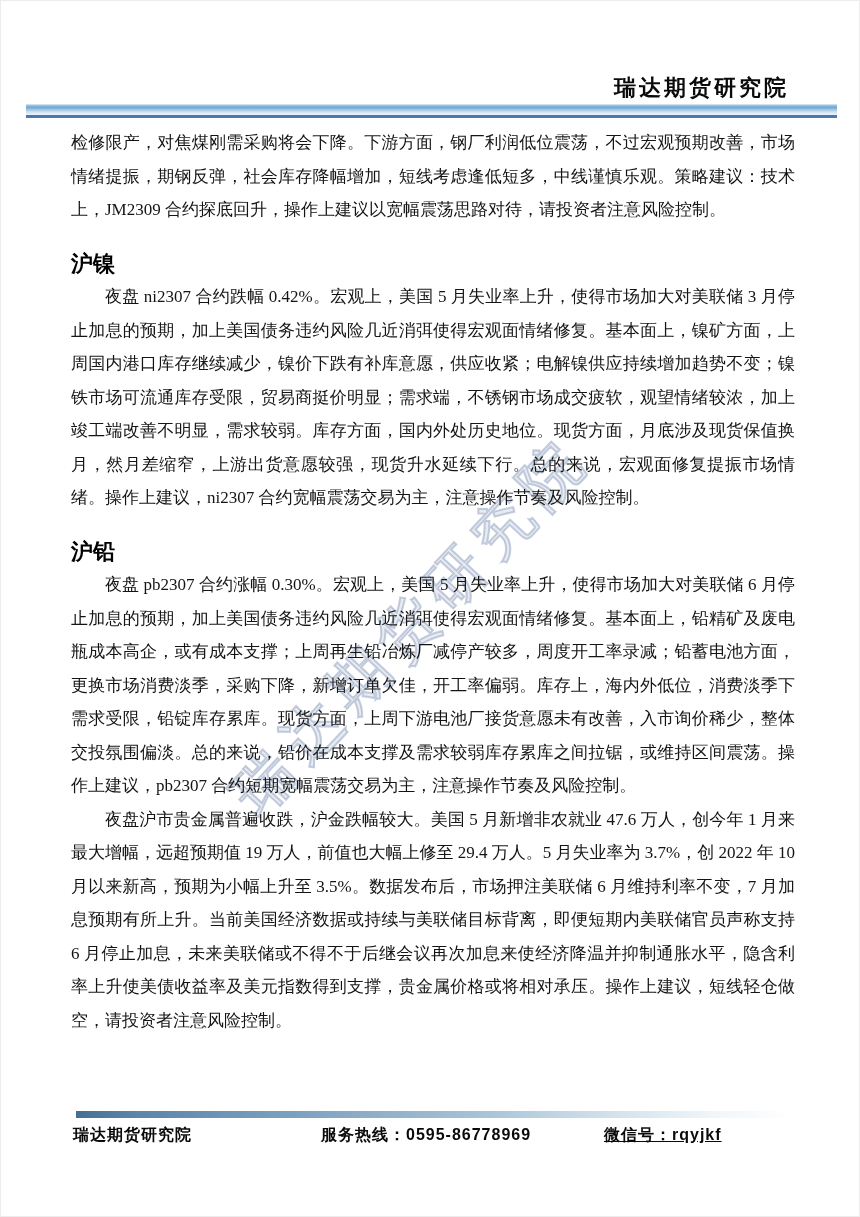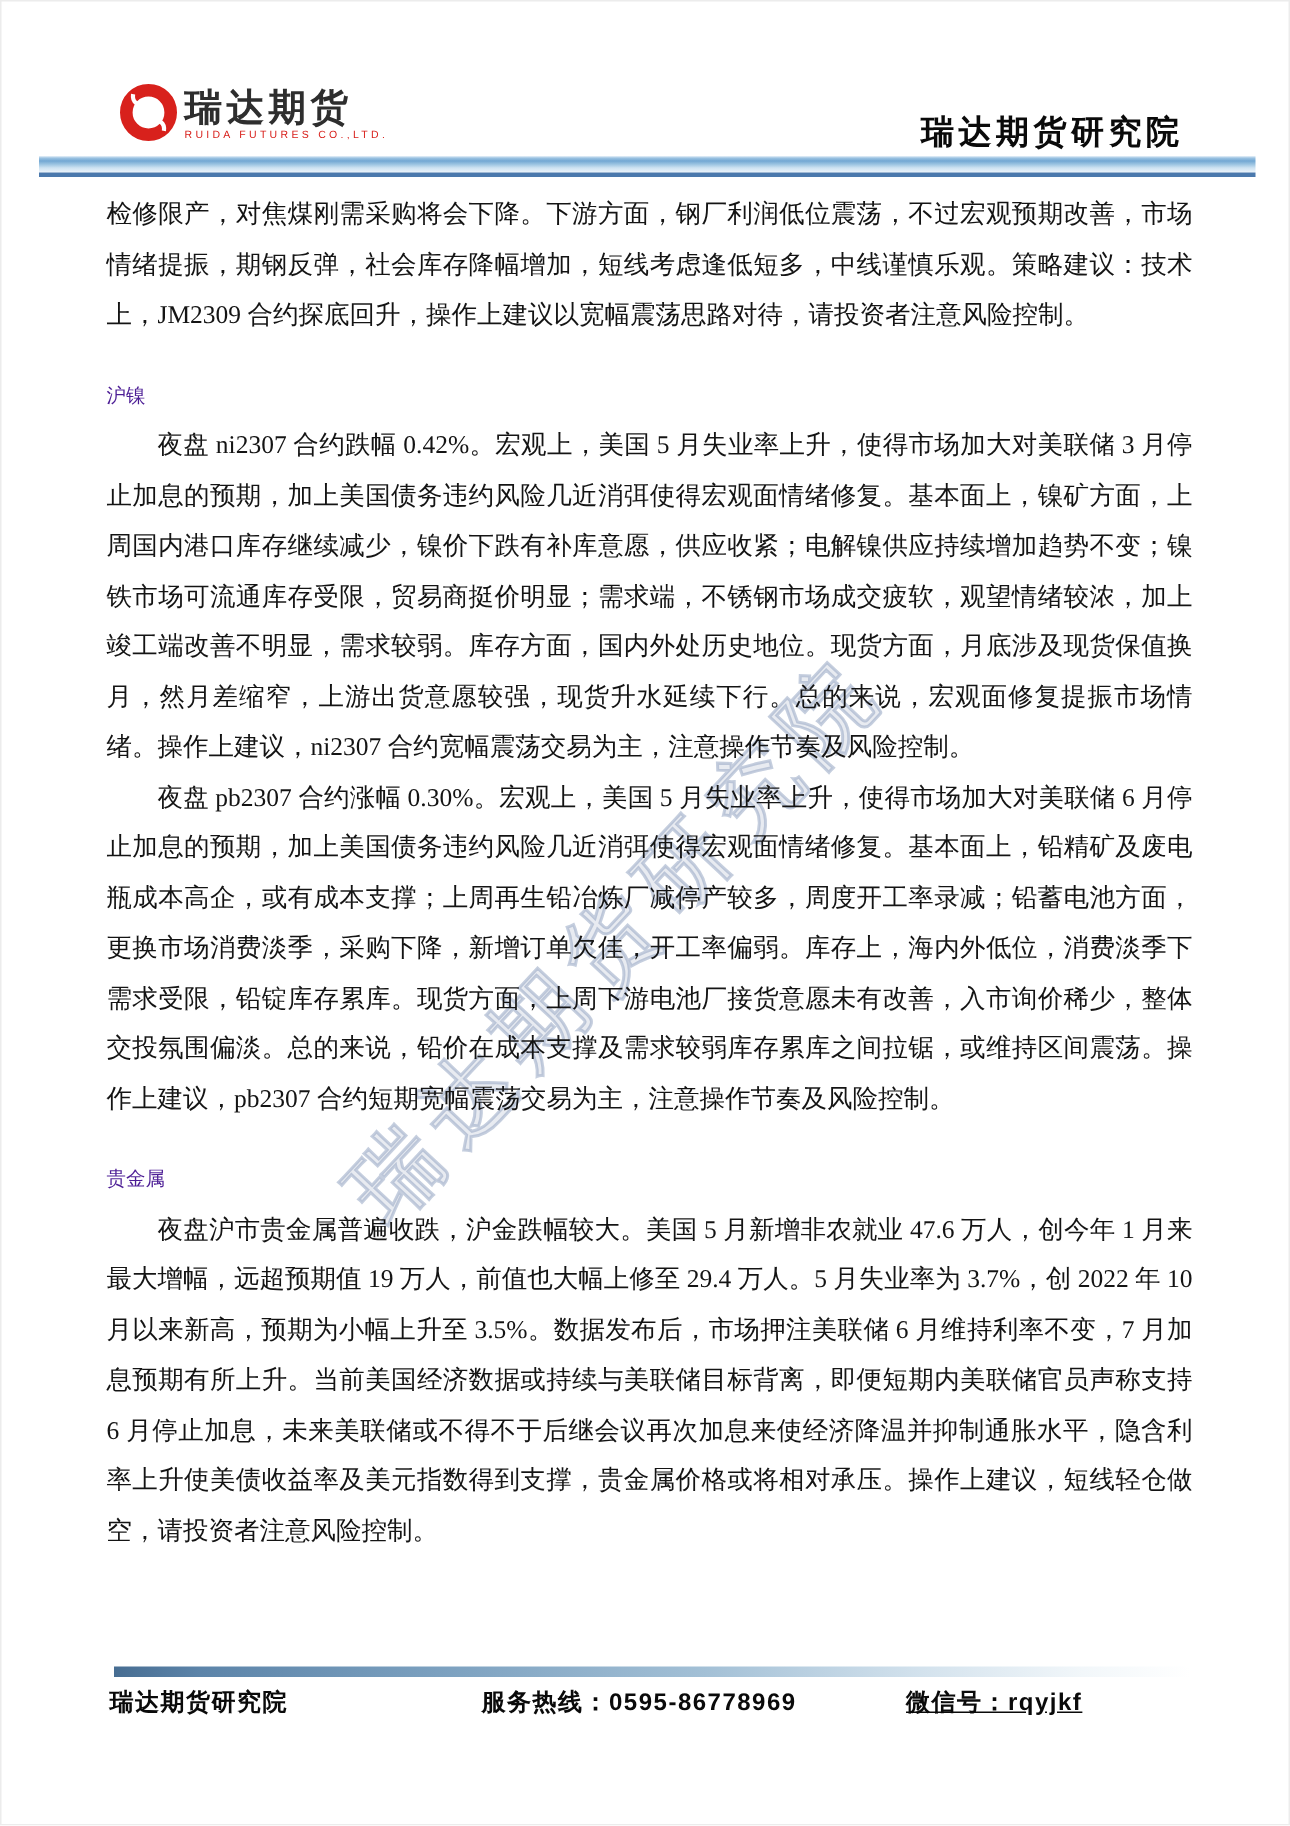--- a/index.html
+++ b/index.html
@@ -90,24 +90,24 @@
     z-index: 2;
     font-size: 17px;
     line-height: 33.5px;
     color: #141414;
     text-align: justify;
   }
   .para { margin: 0; text-indent: 2em; }
   .para.no-indent { text-indent: 0; font-family: Liberation Serif, serif; }
   .section-heading {
     margin: 20px 0 0 0;
-    font-size: 13px;
-    font-weight: 400;
+    font-size: 22px;
+    font-weight: 700;
     line-height: 33.5px;
-    color: #4c1d95;
+    color: #000000;
   }
 
   
   .footer-bar {
     position: absolute;
     top: 1110px;
     left: 75px;
     width: 718px;
     height: 7px;
     background: linear-gradient(90deg,
@@ -130,44 +130,34 @@
   .footer-center { left: 320px; }
   .footer-right  { left: 603px; text-decoration: underline; }
 </style>
 </head>
 <body>
 
 <div class="page">
 
   <div class="watermark">瑞达期货研究院</div>
 
-  <div class="header-logo">
-    <svg class="logo-icon" viewBox="0 0 100 100" aria-hidden="true">
-      <circle cx="50" cy="50" r="37" fill="none" stroke="#d8211c" stroke-width="21"></circle>
-      <path d="M50 10 C 28 30, 74 44, 50 50 C 26 56, 72 70, 50 90" fill="none" stroke="#ffffff" stroke-width="7" transform="rotate(-40 50 50)"></path>
-    </svg>
-    <div class="logo-text">
-      <div class="brand-cn">瑞达期货</div>
-      <div class="brand-en">RUIDA FUTURES CO.,LTD.</div>
-    </div>
-  </div>
 
   <div class="header-institute">瑞达期货研究院</div>
 
   <div class="header-bar"></div>
 
   <main class="content">
     <p class="para no-indent">检修限产，对焦煤刚需采购将会下降。下游方面，钢厂利润低位震荡，不过宏观预期改善，市场情绪提振，期钢反弹，社会库存降幅增加，短线考虑逢低短多，中线谨慎乐观。策略建议：技术上，JM2309 合约探底回升，操作上建议以宽幅震荡思路对待，请投资者注意风险控制。</p>
 
     <h2 class="section-heading">沪镍</h2>
     <p class="para">夜盘 ni2307 合约跌幅 0.42%。宏观上，美国 5 月失业率上升，使得市场加大对美联储 3 月停止加息的预期，加上美国债务违约风险几近消弭使得宏观面情绪修复。基本面上，镍矿方面，上周国内港口库存继续减少，镍价下跌有补库意愿，供应收紧；电解镍供应持续增加趋势不变；镍铁市场可流通库存受限，贸易商挺价明显；需求端，不锈钢市场成交疲软，观望情绪较浓，加上竣工端改善不明显，需求较弱。库存方面，国内外处历史地位。现货方面，月底涉及现货保值换月，然月差缩窄，上游出货意愿较强，现货升水延续下行。总的来说，宏观面修复提振市场情绪。操作上建议，ni2307 合约宽幅震荡交易为主，注意操作节奏及风险控制。</p>
 
+    <h2 class="section-heading">沪铅</h2>
     <p class="para">夜盘 pb2307 合约涨幅 0.30%。宏观上，美国 5 月失业率上升，使得市场加大对美联储 6 月停止加息的预期，加上美国债务违约风险几近消弭使得宏观面情绪修复。基本面上，铅精矿及废电瓶成本高企，或有成本支撑；上周再生铅冶炼厂减停产较多，周度开工率录减；铅蓄电池方面，更换市场消费淡季，采购下降，新增订单欠佳，开工率偏弱。库存上，海内外低位，消费淡季下需求受限，铅锭库存累库。现货方面，上周下游电池厂接货意愿未有改善，入市询价稀少，整体交投氛围偏淡。总的来说，铅价在成本支撑及需求较弱库存累库之间拉锯，或维持区间震荡。操作上建议，pb2307 合约短期宽幅震荡交易为主，注意操作节奏及风险控制。</p>
 
-    <h2 class="section-heading">贵金属</h2>
     <p class="para">夜盘沪市贵金属普遍收跌，沪金跌幅较大。美国 5 月新增非农就业 47.6 万人，创今年 1 月来最大增幅，远超预期值 19 万人，前值也大幅上修至 29.4 万人。5 月失业率为 3.7%，创 2022 年 10 月以来新高，预期为小幅上升至 3.5%。数据发布后，市场押注美联储 6 月维持利率不变，7 月加息预期有所上升。当前美国经济数据或持续与美联储目标背离，即便短期内美联储官员声称支持 6 月停止加息，未来美联储或不得不于后继会议再次加息来使经济降温并抑制通胀水平，隐含利率上升使美债收益率及美元指数得到支撑，贵金属价格或将相对承压。操作上建议，短线轻仓做空，请投资者注意风险控制。</p>
   </main>
 
   <div class="footer-bar"></div>
 
   <div class="footer-item footer-left">瑞达期货研究院</div>
   <div class="footer-item footer-center"><span>服务热线：</span><span>0595-86778969</span></div>
   <div class="footer-item footer-right"><span>微信号：</span><span>rqyjkf</span></div>
 
 </div>

